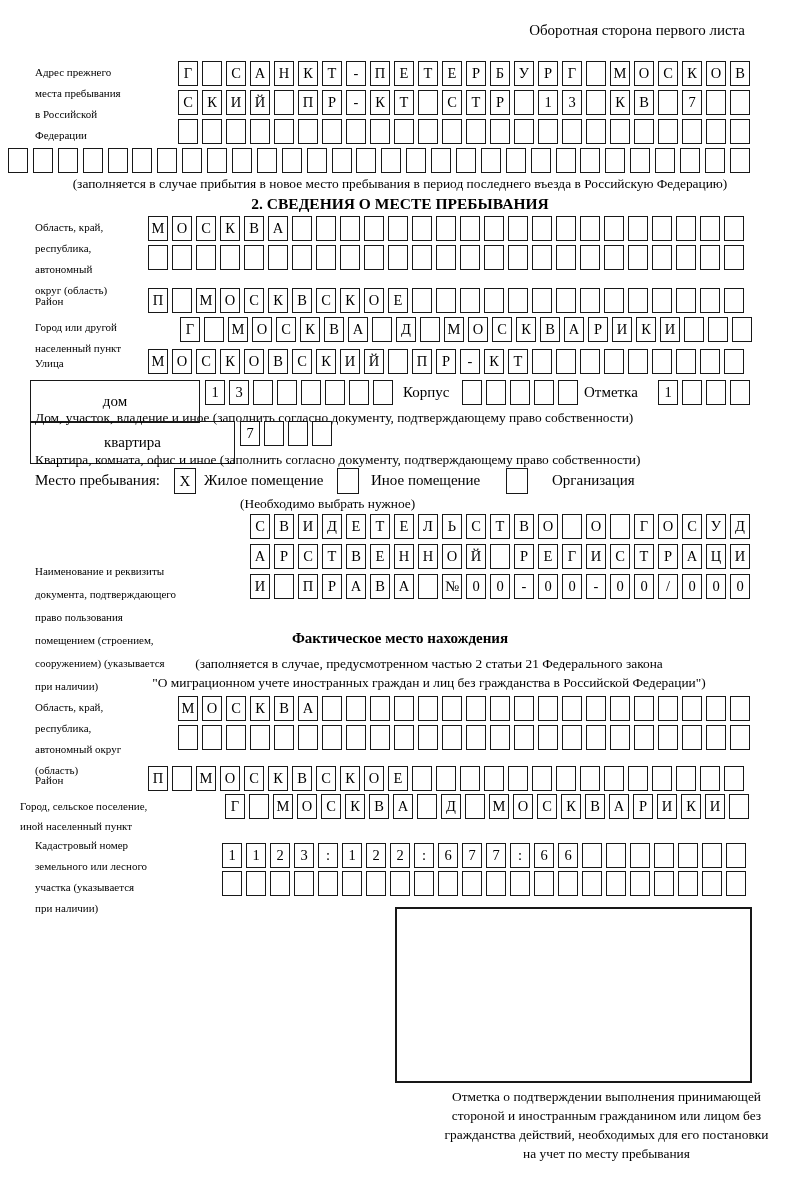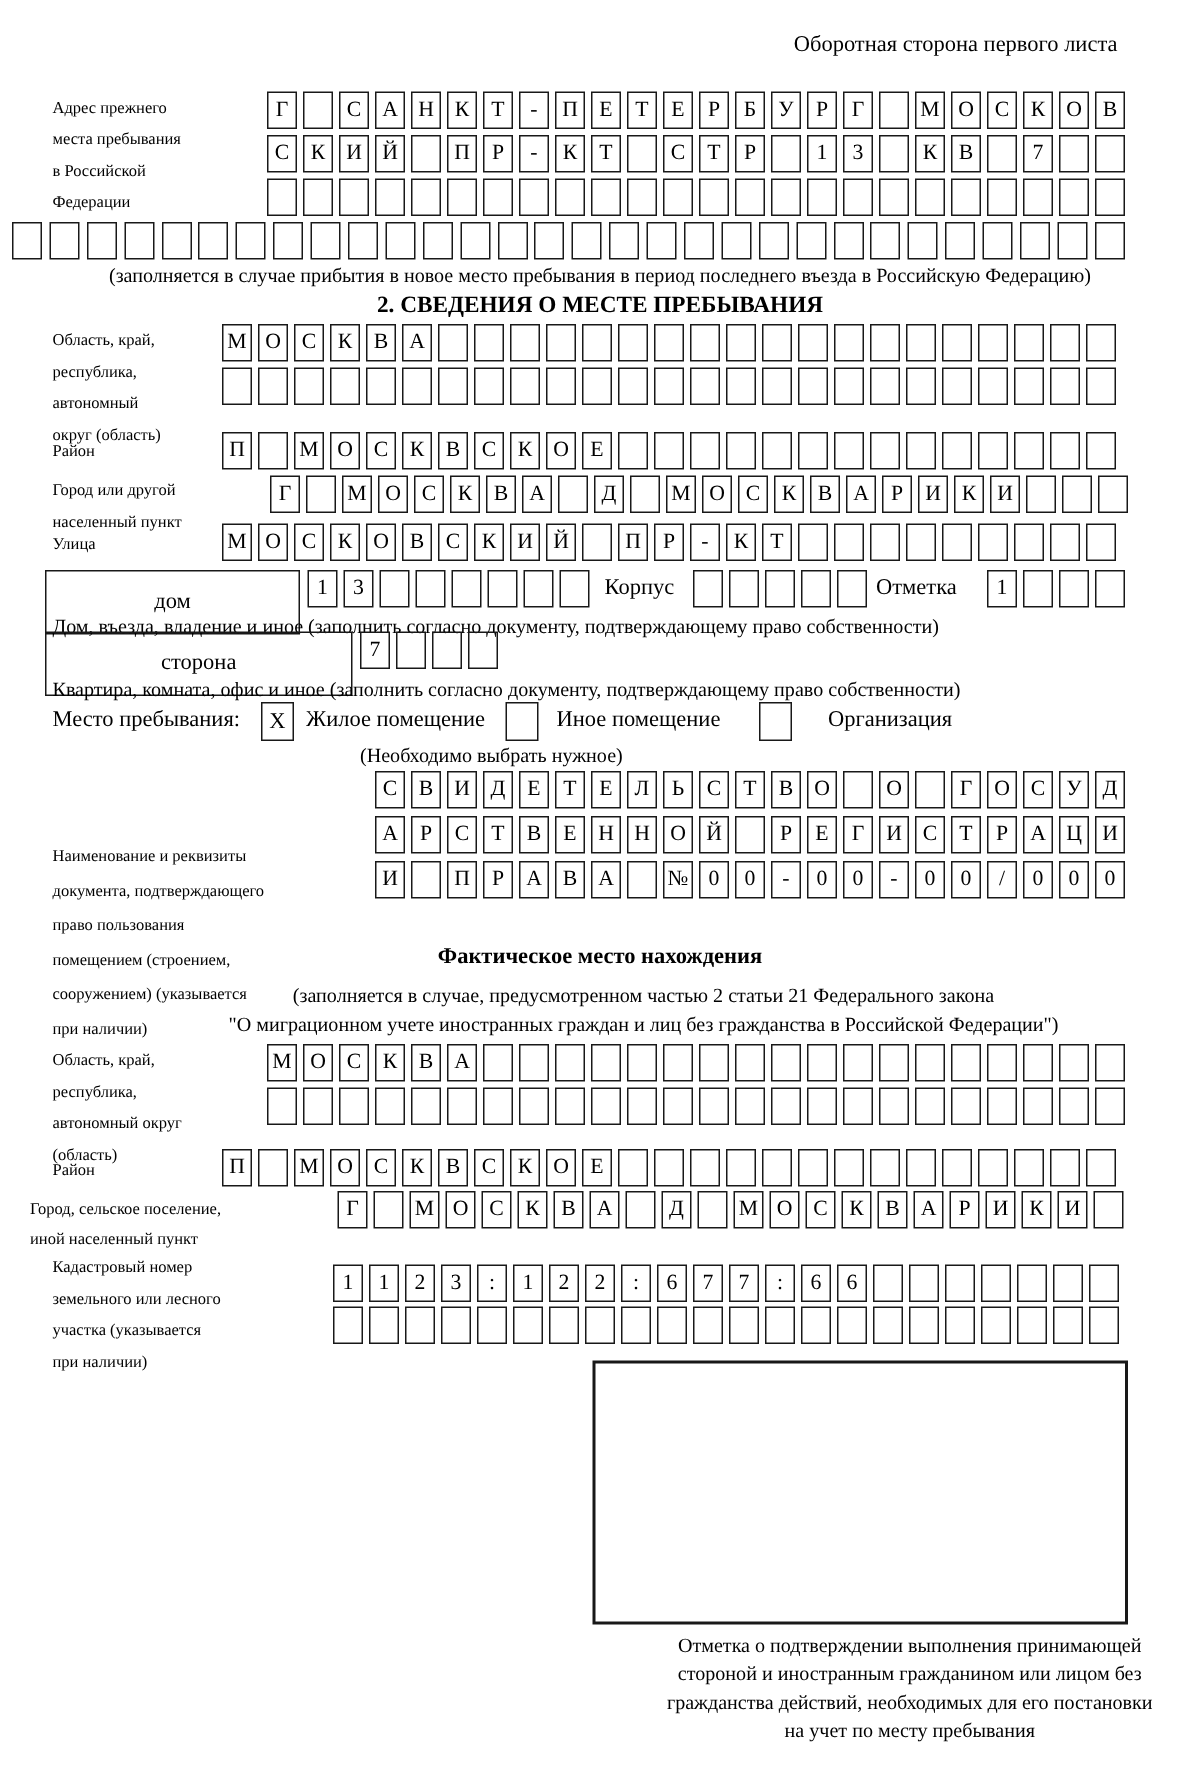--- a/index.html
+++ b/index.html
@@ -322,23 +322,23 @@
     <span class="cell"></span>
     <span class="cell"></span>
   </div>
 <div class="abs inline-label" style="left:584px; top:384px;">Отметка</div>
 <div class="abs cells" style="left:658px; top:380px;">
     <span class="cell">1</span>
     <span class="cell"></span>
     <span class="cell"></span>
     <span class="cell"></span>
   </div>
-<div class="abs note" style="left:35px; top:410px;">Дом, въезда, владение и иное (заполнить согласно документу, подтверждающему право собственности)</div>
-
-<div class="abs fieldbox" style="left:30px; top:421px; width:205px;">сторона</div>
+<div class="abs note" style="left:35px; top:410px;">Дом, участок, владение и иное (заполнить согласно документу, подтверждающему право собственности)</div>
+
+<div class="abs fieldbox" style="left:30px; top:421px; width:205px;">квартира</div>
 <div class="abs cells" style="left:240px; top:421px;">
     <span class="cell">7</span>
     <span class="cell"></span>
     <span class="cell"></span>
     <span class="cell"></span>
   </div>
 <div class="abs note" style="left:35px; top:452px;">Квартира, комната, офис и иное (заполнить согласно документу, подтверждающему право собственности)</div>
 
 <div class="abs inline-label" style="left:35px; top:472px;">Место пребывания:</div>
 <div class="abs checkbox" style="left:174px; top:468px;">X</div>

